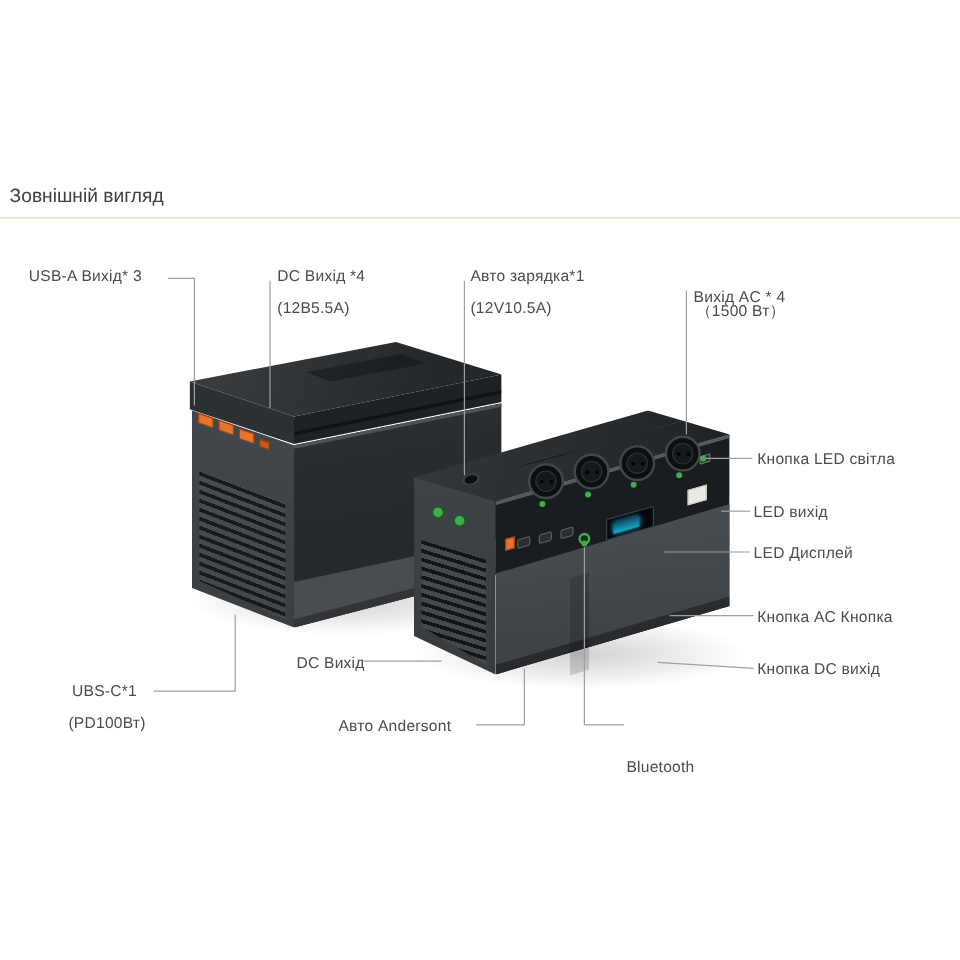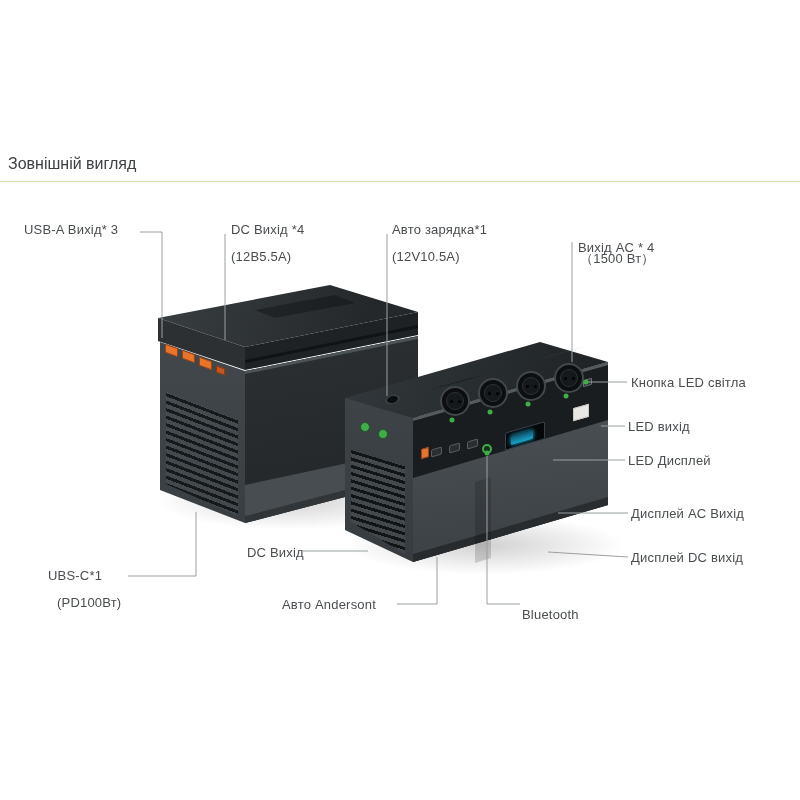--- a/index.html
+++ b/index.html
@@ -182,19 +182,19 @@
 <div class="label" style="left:24px;top:222px;z-index:4">USB-A Вихід* 3</div>
 <div class="label" style="left:231px;top:222px;z-index:4">DC Вихід *4</div>
 <div class="label" style="left:231px;top:249px;z-index:4">(12В5.5А)</div>
 <div class="label" style="left:392px;top:222px;z-index:4">Авто зарядка*1</div>
 <div class="label" style="left:392px;top:249px;z-index:4">(12V10.5A)</div>
 <div class="label" style="left:578px;top:240px;z-index:4">Вихід AC * 4</div>
 <div class="label" style="left:580px;top:250px;z-index:4">（1500 Вт）</div>
 <div class="label" style="left:631px;top:375px;z-index:4">Кнопка LED світла</div>
 <div class="label" style="left:628px;top:419px;z-index:4">LED вихід</div>
 <div class="label" style="left:628px;top:453px;z-index:4">LED Дисплей</div>
-<div class="label" style="left:631px;top:506px;z-index:4">Дисплей AC Вихід</div>
-<div class="label" style="left:631px;top:550px;z-index:4">Дисплей DC вихід</div>
-<div class="label" style="left:48px;top:568px;z-index:4">UBS-C*1</div>
+<div class="label" style="left:631px;top:506px;z-index:4">Кнопка AC Кнопка</div>
+<div class="label" style="left:631px;top:550px;z-index:4">Кнопка DC вихід</div>
+<div class="label" style="left:60px;top:568px;z-index:4">UBS-C*1</div>
 <div class="label" style="left:57px;top:595px;z-index:4">(PD100Вт)</div>
 <div class="label" style="left:247px;top:545px;z-index:4">DC Вихід</div>
 <div class="label" style="left:282px;top:597px;z-index:4">Авто Andersont</div>
-<div class="label" style="left:522px;top:607px;z-index:4">Bluetooth</div>
+<div class="label" style="left:522px;top:631px;z-index:4">Bluetooth</div>
 
 </body></html>

